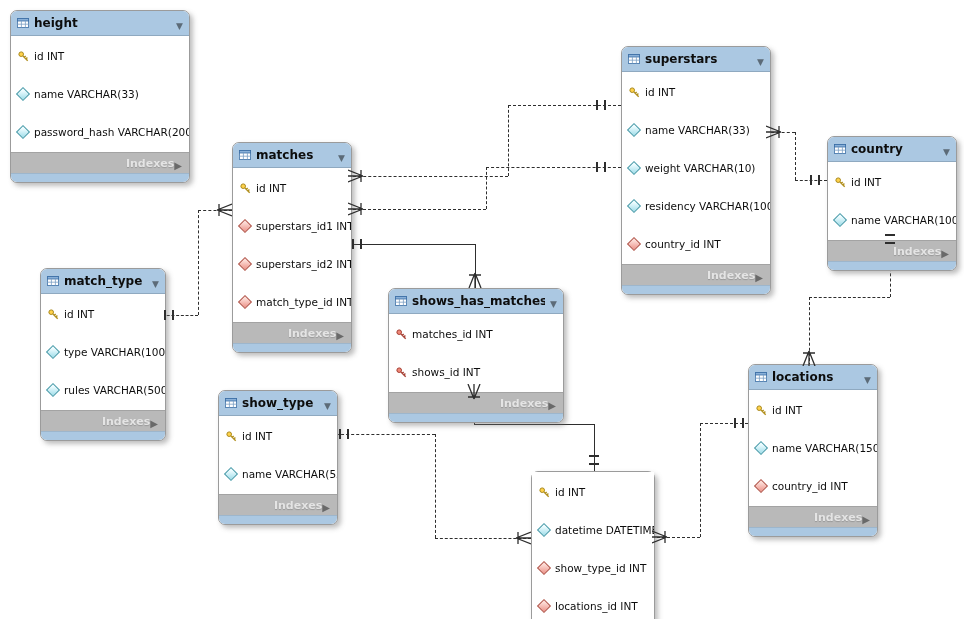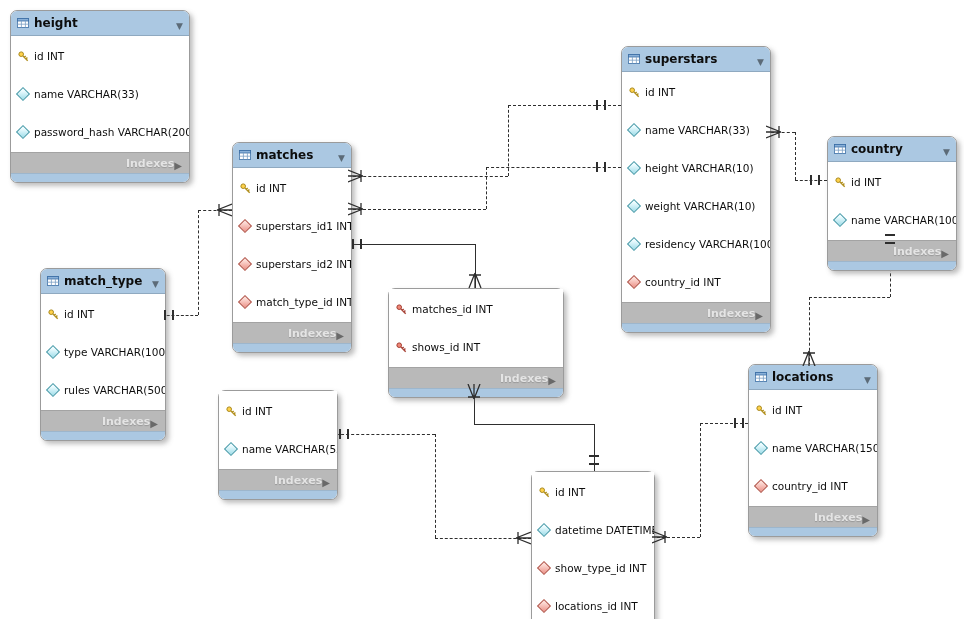--- a/index.html
+++ b/index.html
@@ -254,26 +254,20 @@
       <div class="row">
         <span class="ic">
             <span class="diamond"></span>
           </span>
         <span>name VARCHAR(33)</span>
       </div>
       <div class="row">
         <span class="ic">
             <span class="diamond"></span>
           </span>
-        <span>height VARCHAR(10)</span>
-      </div>
-      <div class="row">
-        <span class="ic">
-            <span class="diamond"></span>
-          </span>
         <span>weight VARCHAR(10)</span>
       </div>
       <div class="row">
         <span class="ic">
             <span class="diamond"></span>
           </span>
         <span>residency VARCHAR(100)</span>
       </div>
       <div class="row">
         <span class="ic">
@@ -365,20 +359,33 @@
       </div>
     </div>
     <div class="tbl-ft">
       <span class="ft-label">Indexes</span>
       <span class="tri-right"></span>
     </div>
     <div class="tbl-strip"></div>
   </div>
 
   <div class="tbl" style="left:388px;top:288px;width:174px">
+    <div class="tbl-hd">
+      <span class="ic">
+          <svg width="15" height="12" viewBox="0 0 15 12">
+            <rect x="0.5" y="0.5" width="14" height="11" fill="#fff" stroke="#3b6ea5"></rect>
+            <rect x="0.5" y="0.5" width="14" height="3" fill="#89b0d8" stroke="#3b6ea5"></rect>
+            <line x1="5.5" y1="3.5" x2="5.5" y2="11.5" stroke="#7aa0c4"></line>
+            <line x1="10.5" y1="3.5" x2="10.5" y2="11.5" stroke="#7aa0c4"></line>
+            <line x1="0.5" y1="7.5" x2="14.5" y2="7.5" stroke="#7aa0c4"></line>
+          </svg>
+        </span>
+      <span class="tbl-title">shows_has_matches</span>
+      <span class="tri-down"></span>
+    </div>
     <div class="rows">
       <div class="row">
         <span class="ic">
             <svg width="11" height="11" viewBox="0 0 11 11">
               <circle cx="3.2" cy="3.2" r="2.3" fill="#f08878" stroke="#a33c30"></circle>
               <path d="M5 5 L9.7 9.7 M7.9 7.9 L9.4 6.4 M6.3 6.3 L7.7 4.9" stroke="#a84438" stroke-width="1.4" fill="none"></path>
             </svg>
           </span>
         <span>matches_id INT</span>
       </div>
@@ -393,20 +400,33 @@
       </div>
     </div>
     <div class="tbl-ft">
       <span class="ft-label">Indexes</span>
       <span class="tri-right"></span>
     </div>
     <div class="tbl-strip"></div>
   </div>
 
   <div class="tbl" style="left:218px;top:390px;width:118px">
+    <div class="tbl-hd">
+      <span class="ic">
+          <svg width="15" height="12" viewBox="0 0 15 12">
+            <rect x="0.5" y="0.5" width="14" height="11" fill="#fff" stroke="#3b6ea5"></rect>
+            <rect x="0.5" y="0.5" width="14" height="3" fill="#89b0d8" stroke="#3b6ea5"></rect>
+            <line x1="5.5" y1="3.5" x2="5.5" y2="11.5" stroke="#7aa0c4"></line>
+            <line x1="10.5" y1="3.5" x2="10.5" y2="11.5" stroke="#7aa0c4"></line>
+            <line x1="0.5" y1="7.5" x2="14.5" y2="7.5" stroke="#7aa0c4"></line>
+          </svg>
+        </span>
+      <span class="tbl-title">show_type</span>
+      <span class="tri-down"></span>
+    </div>
     <div class="rows">
       <div class="row">
         <span class="ic">
             <svg width="11" height="11" viewBox="0 0 11 11">
               <circle cx="3.2" cy="3.2" r="2.3" fill="#ffd24a" stroke="#a8871d"></circle>
               <path d="M5 5 L9.7 9.7 M7.9 7.9 L9.4 6.4 M6.3 6.3 L7.7 4.9" stroke="#b2901f" stroke-width="1.4" fill="none"></path>
             </svg>
           </span>
         <span>id INT</span>
       </div>

